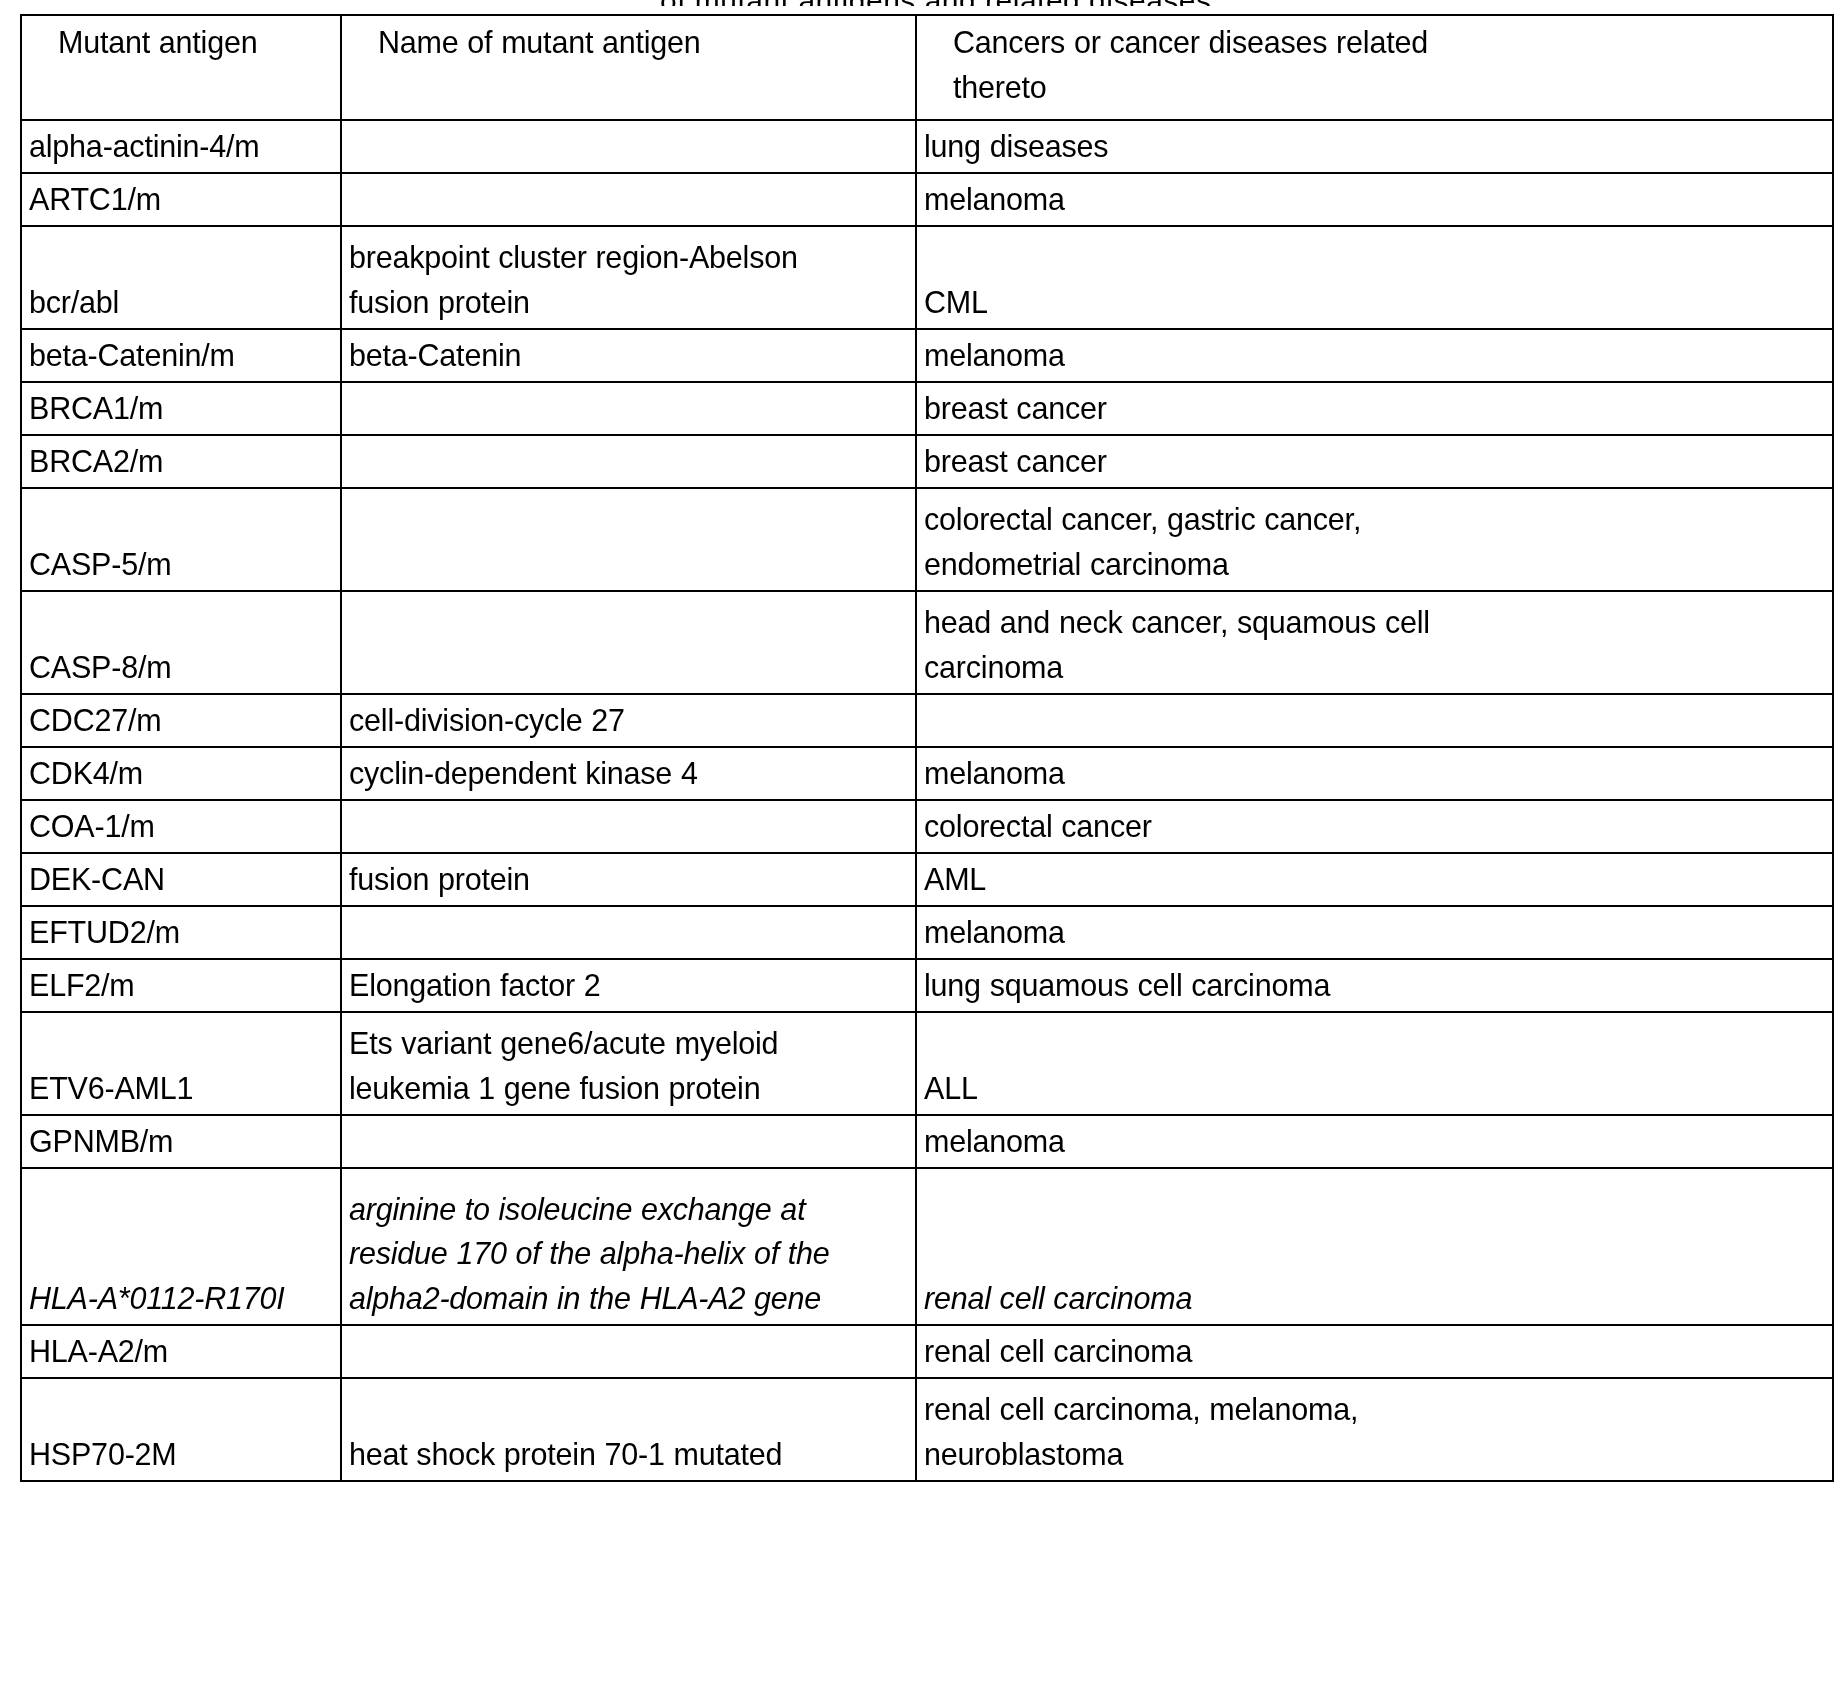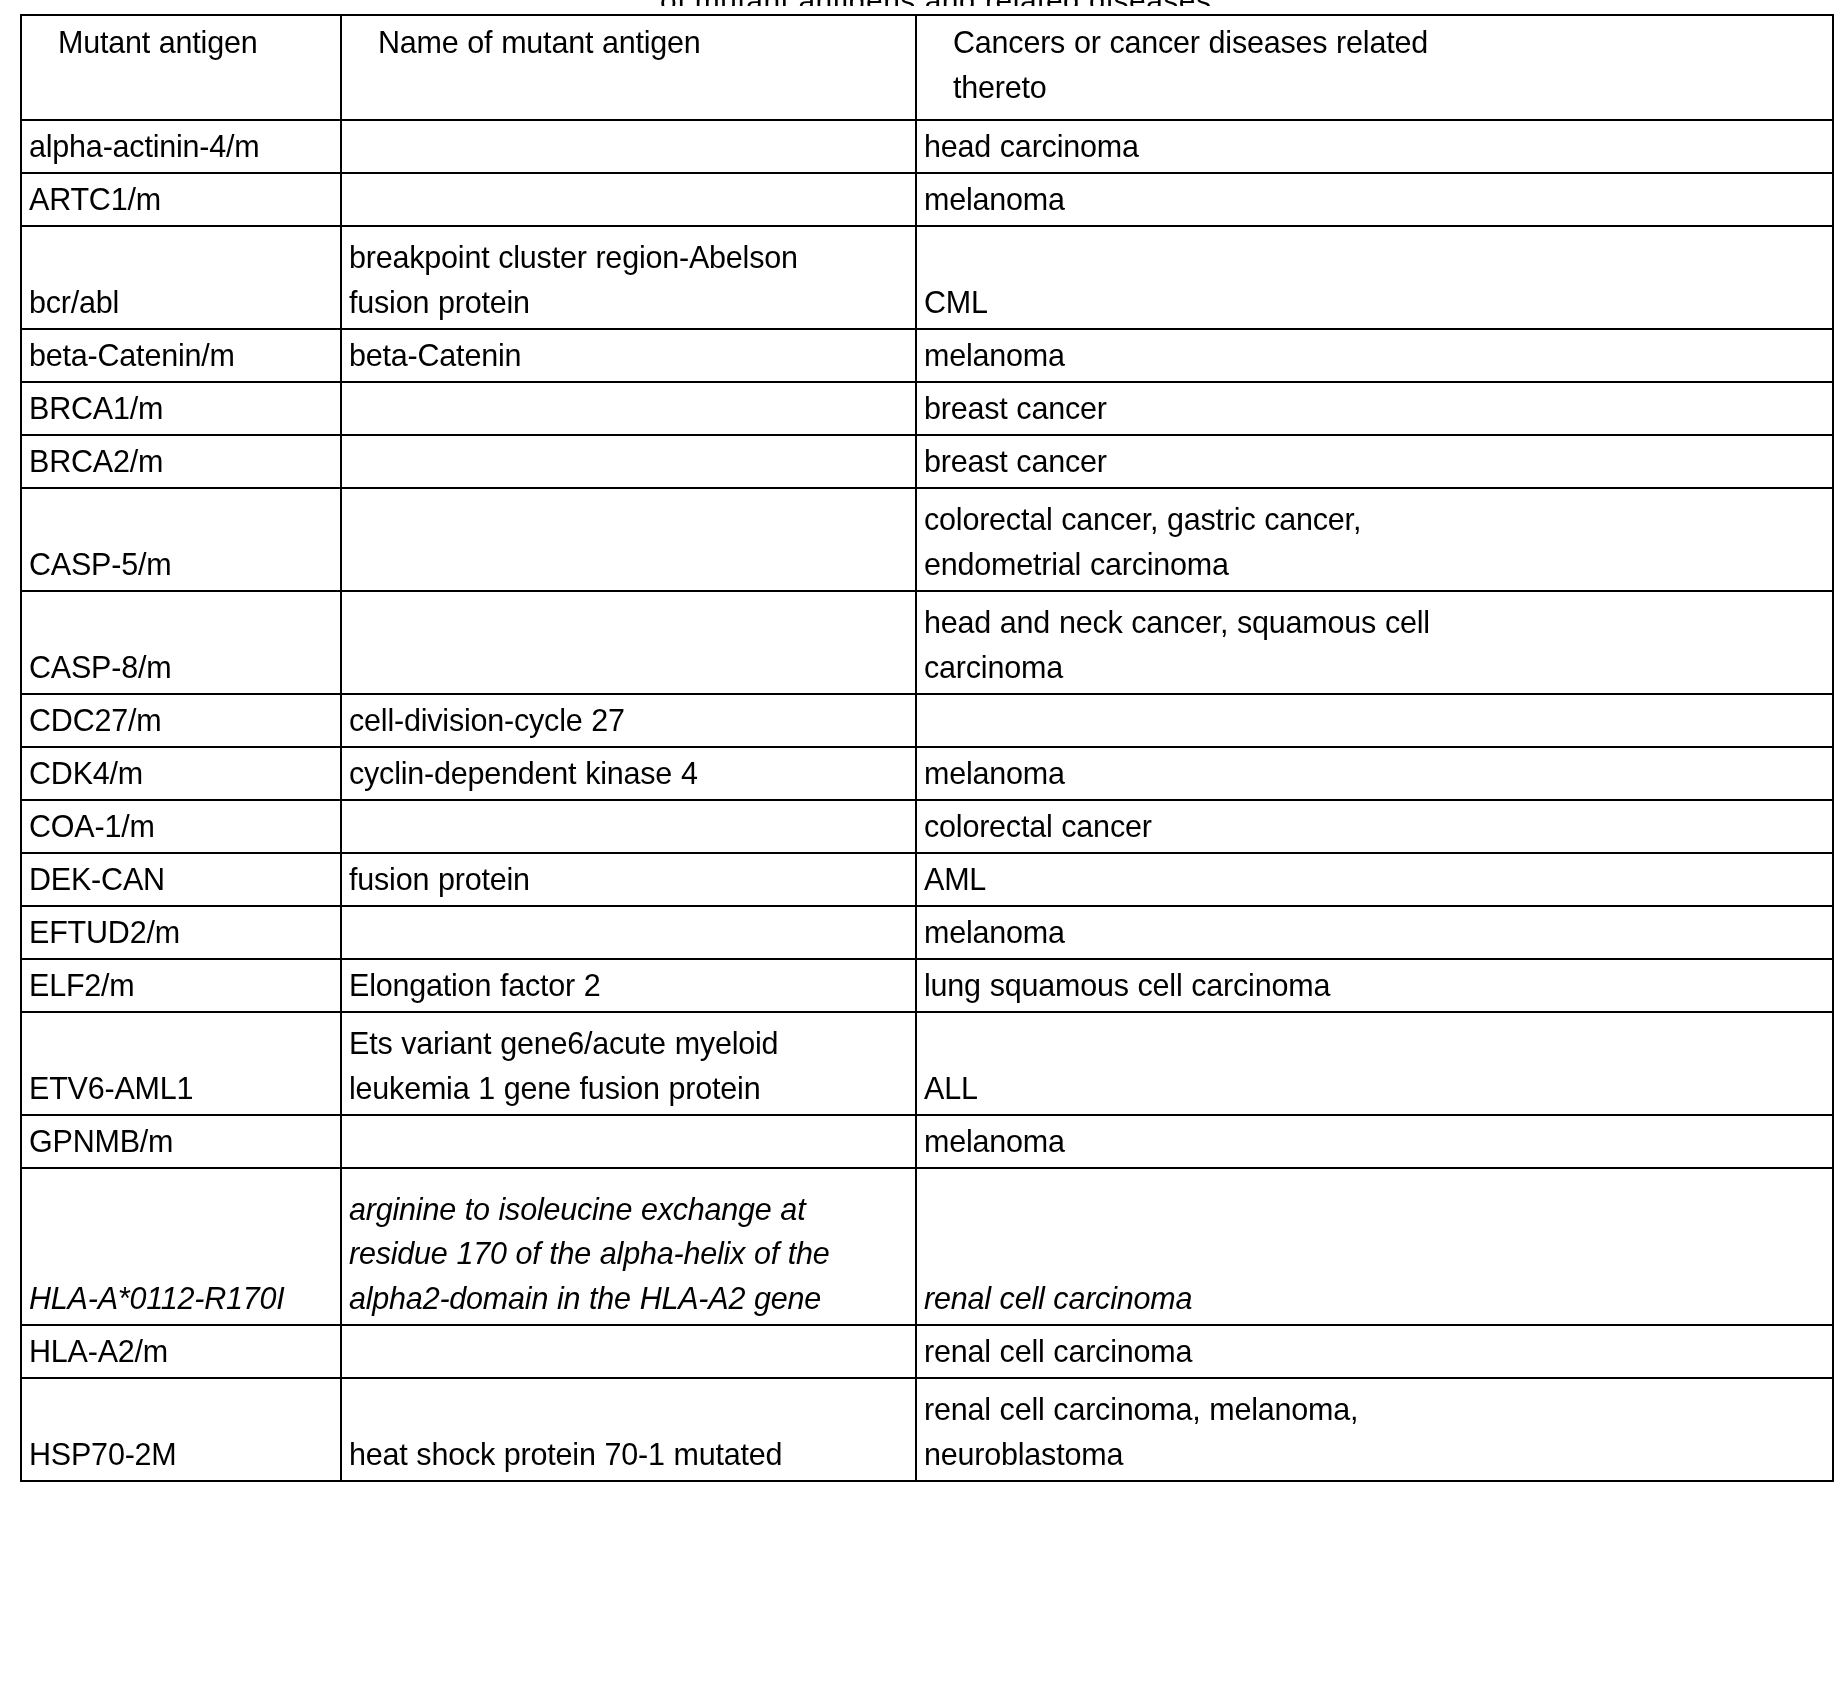--- a/index.html
+++ b/index.html
@@ -108,21 +108,21 @@
     </thead>
     <tbody id="table-body">
         <tr class="row-h1">
           <td>
             <span class="cell-text">alpha-actinin-4/m</span>
           </td>
           <td>
             <span class="cell-empty"></span>
           </td>
           <td>
-            <span class="cell-text">head carcinoma</span>
+            <span class="cell-text">lung diseases</span>
           </td>
         </tr>
         <tr class="row-h1">
           <td>
             <span class="cell-text">ARTC1/m</span>
           </td>
           <td>
             <span class="cell-empty"></span>
           </td>
           <td>

